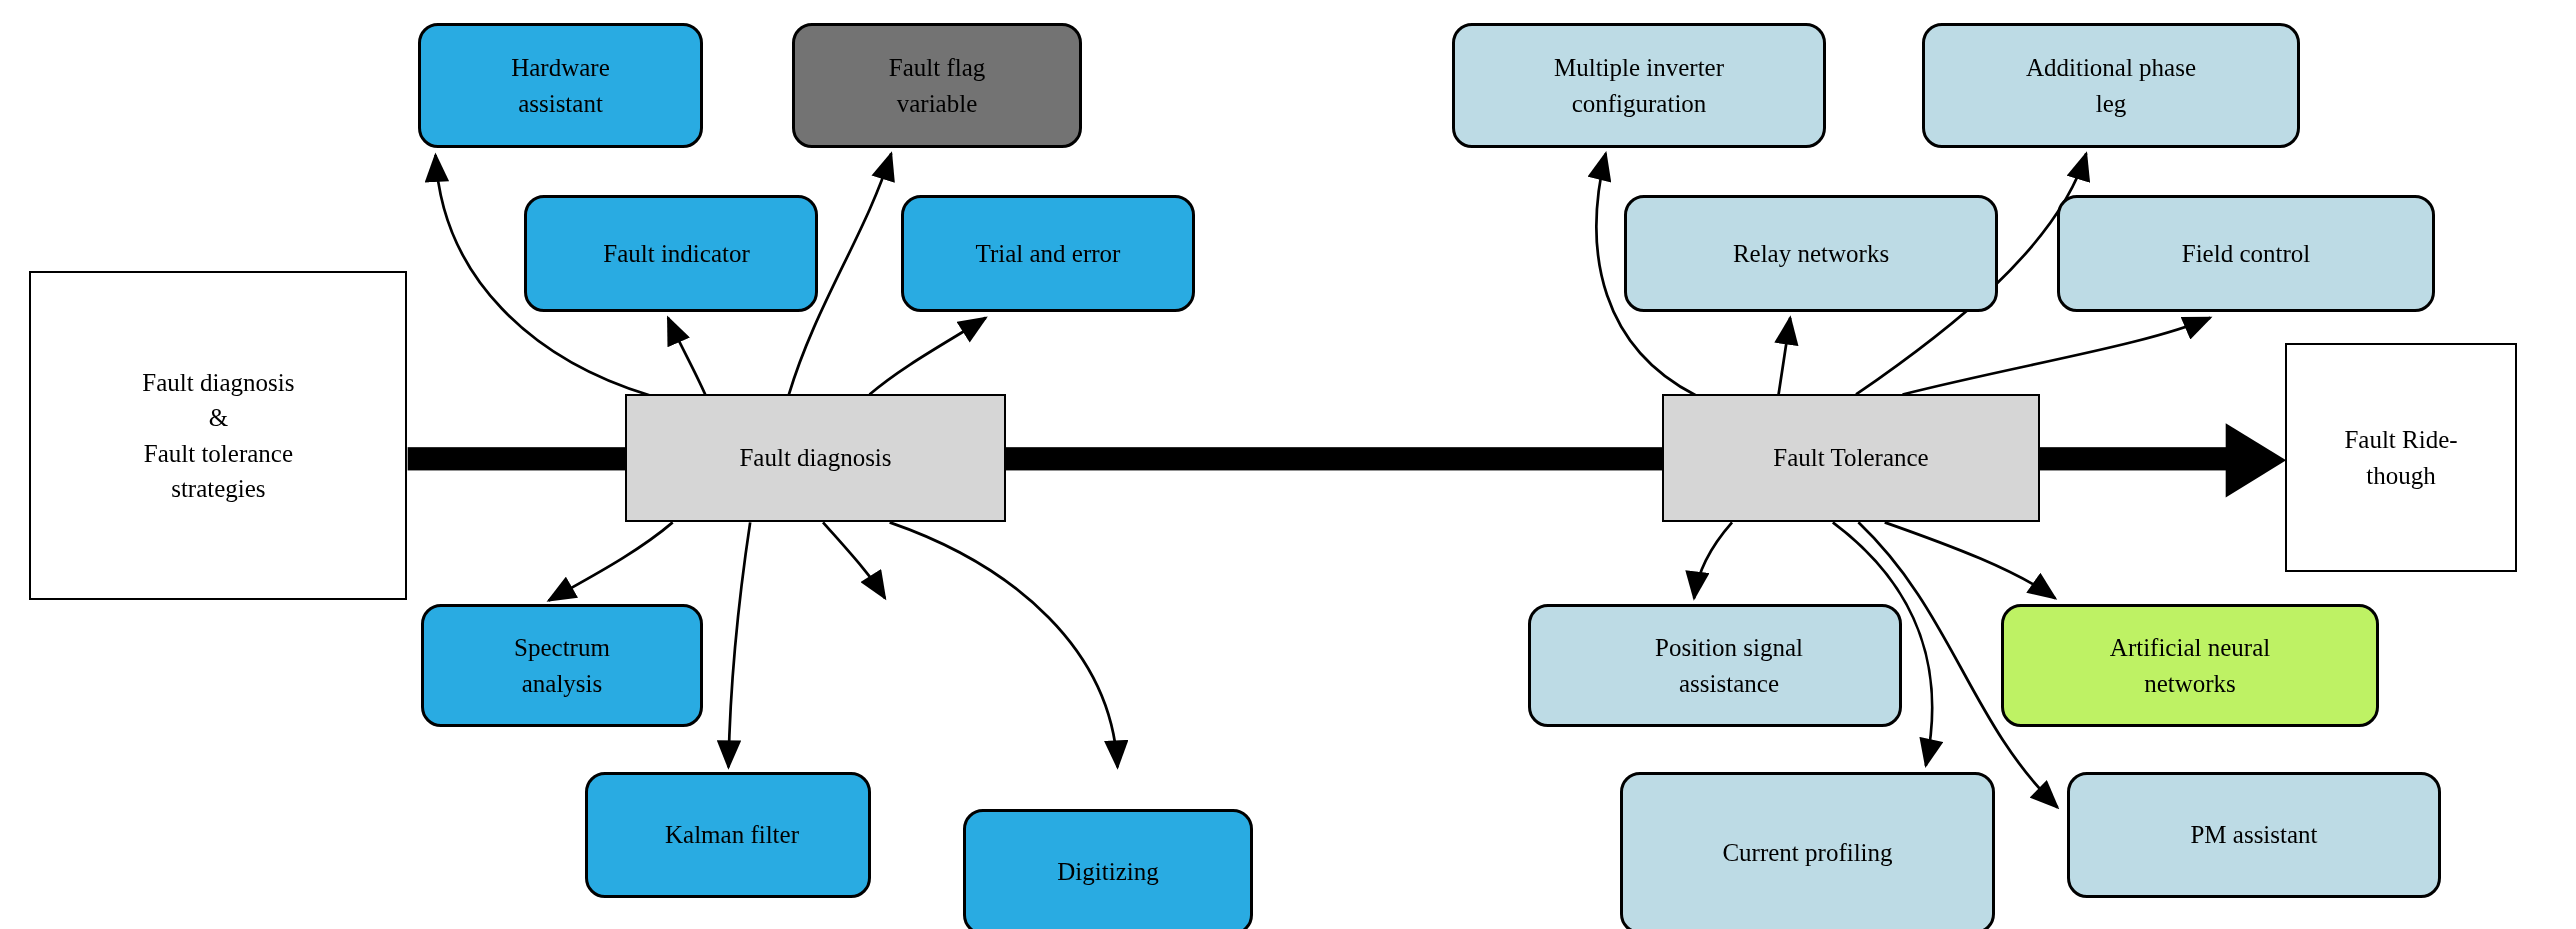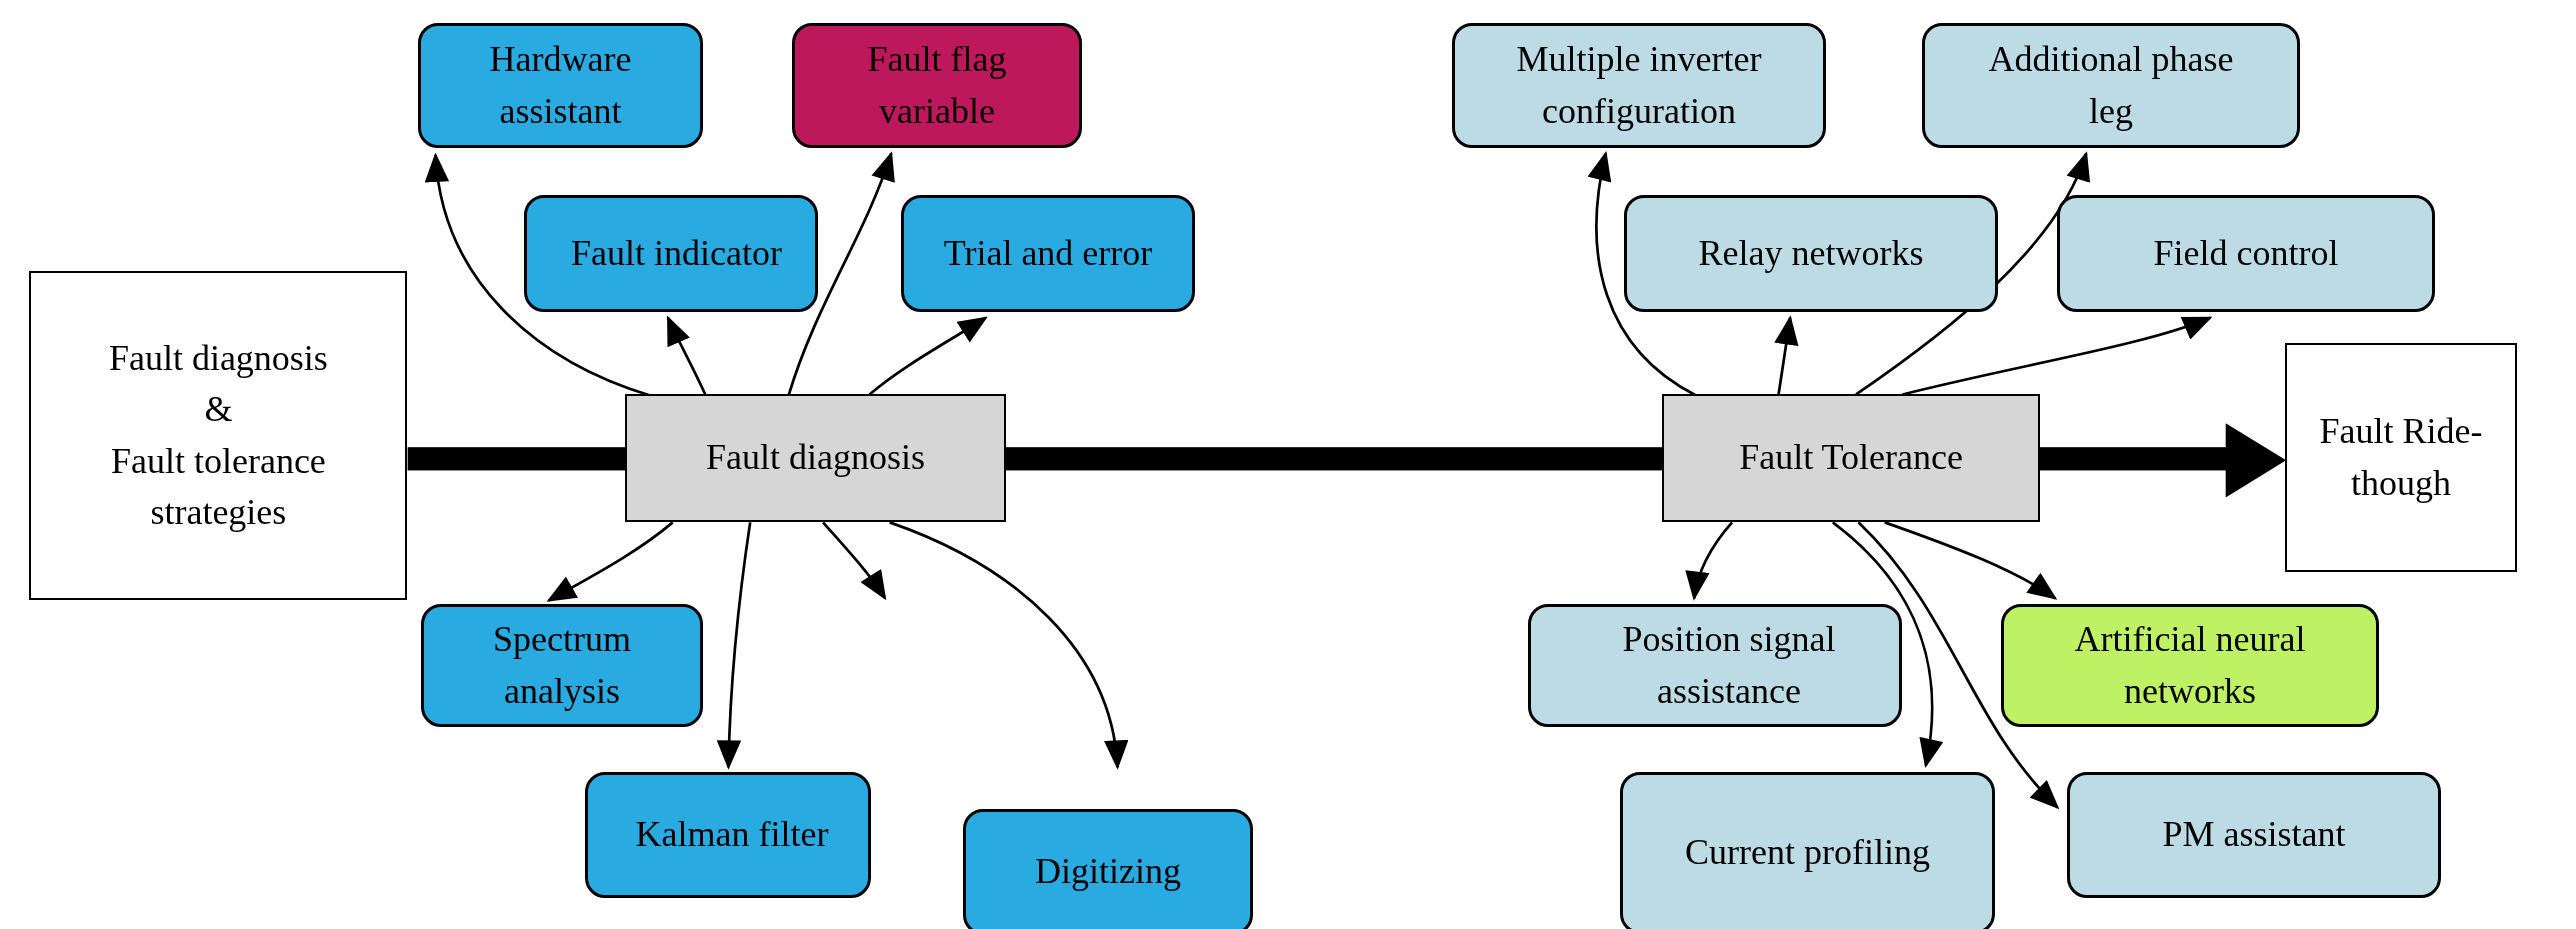--- a/index.html
+++ b/index.html
@@ -15,21 +15,21 @@
   #connector-layer{
     position:absolute;left:0;top:0;width:2576px;height:930px;
   }
   .node{
     position:absolute;
     display:flex;
     align-items:center;
     justify-content:center;
     text-align:center;
     white-space:pre-line;
-    font-size:36px;
+    font-size:25px;
     line-height:1.42;
     border:3.1px solid #000;
     box-sizing:border-box;
     z-index:2;
   }
   .rounded{border-radius:20px;}
   .plain{background:#ffffff;border-width:2.3px;}
 
   #source{left:29.4px;top:271px;width:378px;height:329px;}
   #stage-diagnosis{left:625px;top:394px;width:381px;height:128px;border-width:2.3px;}
@@ -99,21 +99,21 @@
 
   <div class="node" id="stage-diagnosis" style="background: rgb(214, 214, 214);">Fault diagnosis</div>
 
   <div class="node" id="stage-tolerance" style="background: rgb(214, 214, 214);">Fault Tolerance</div>
 
   <div class="node plain" id="target" style="background: rgb(255, 255, 255);">Fault Ride-
 though</div>
 
   <div class="node rounded" id="hardware-assistant" style="background: rgb(41, 171, 226);">Hardware
 assistant</div>
-  <div class="node rounded" id="fault-flag-variable" style="background: #be185d;">Fault flag
+  <div class="node rounded" id="fault-flag-variable" style="background: #737373;">Fault flag
 variable</div>
   <div class="node rounded" id="fault-indicator" style="background: rgb(41, 171, 226);">Fault indicator</div>
   <div class="node rounded" id="trial-and-error" style="background: rgb(41, 171, 226);">Trial and error</div>
   <div class="node rounded" id="spectrum-analysis" style="background: rgb(41, 171, 226);">Spectrum
 analysis</div>
   <div class="node rounded" id="kalman-filter" style="background: rgb(41, 171, 226); padding-left: 8px;">Kalman filter</div>
   <div class="node rounded" id="digitizing" style="background: rgb(41, 171, 226); margin-top: 37px;">Digitizing</div>
 
   <div class="node rounded" id="multiple-inverter-configuration" style="background: rgb(189, 219, 229);">Multiple inverter
 configuration</div>

